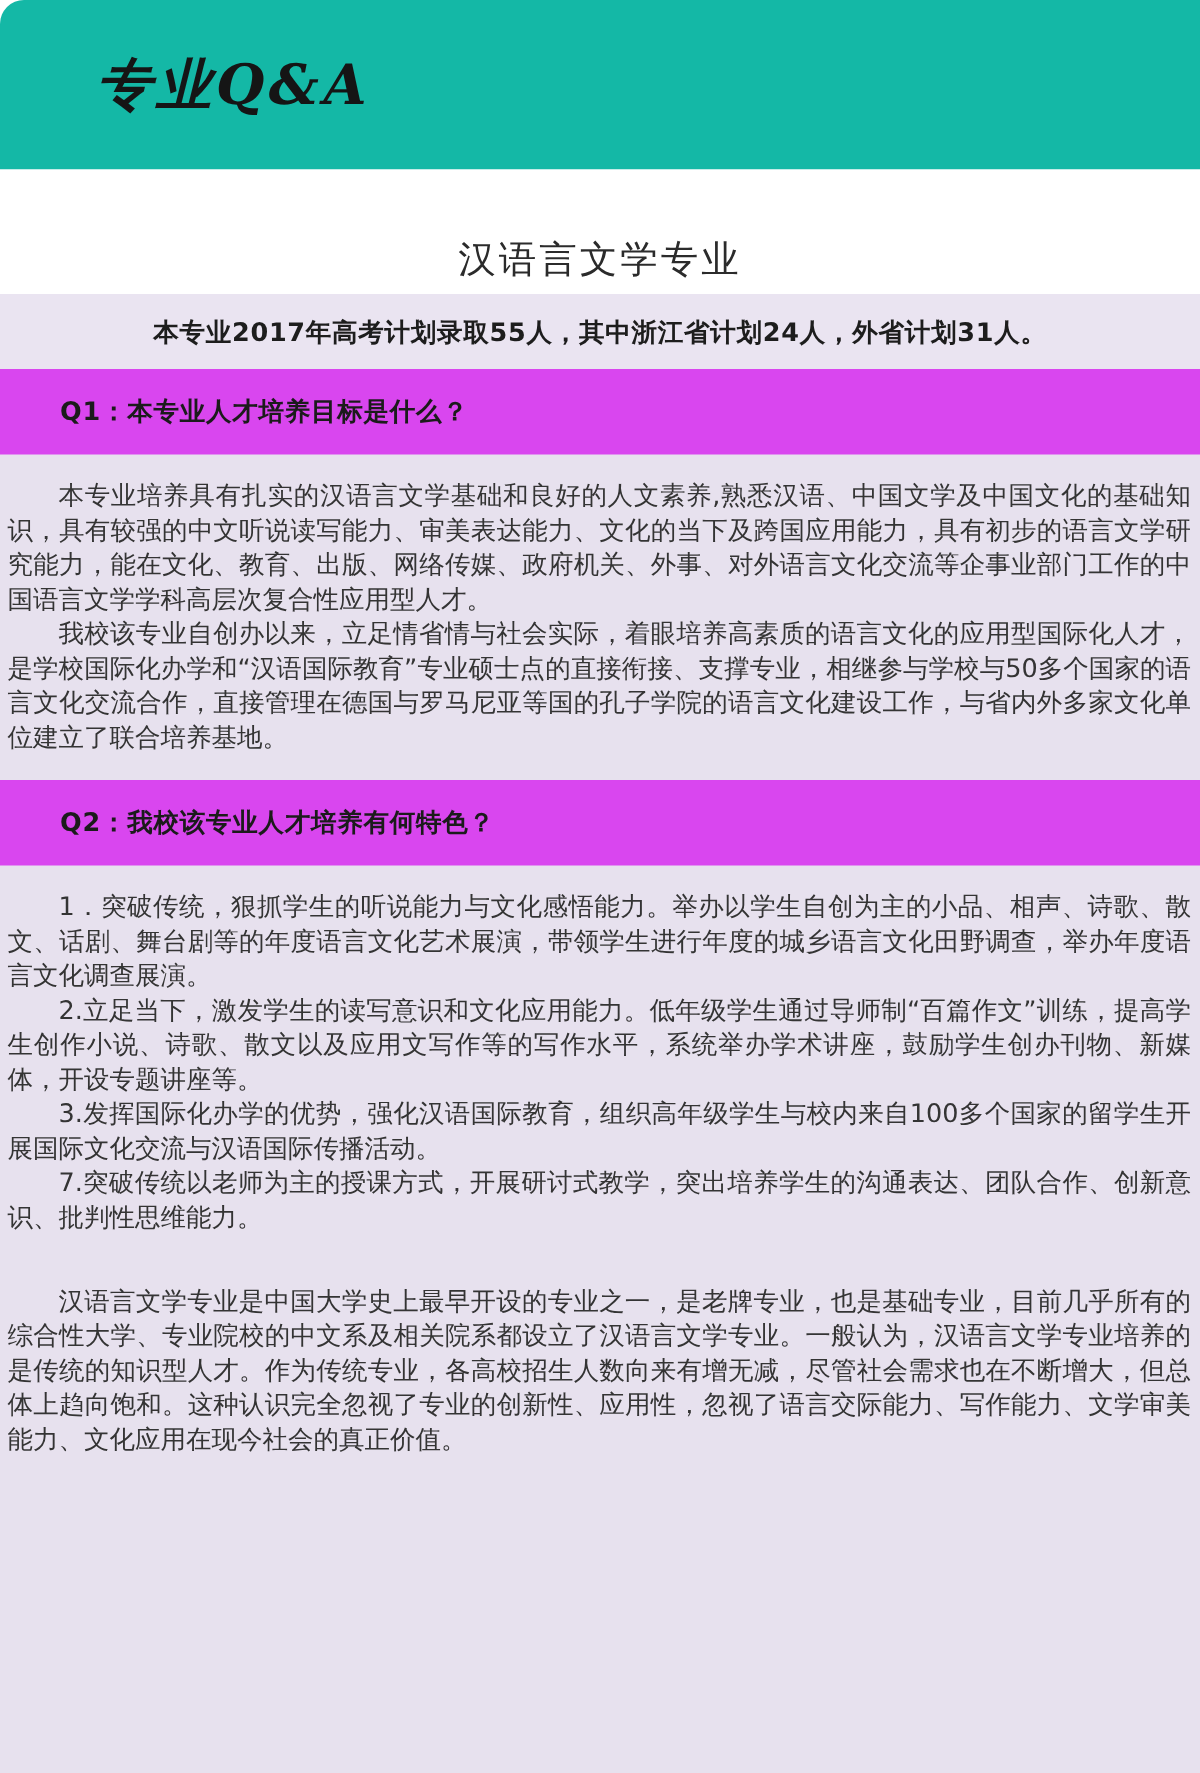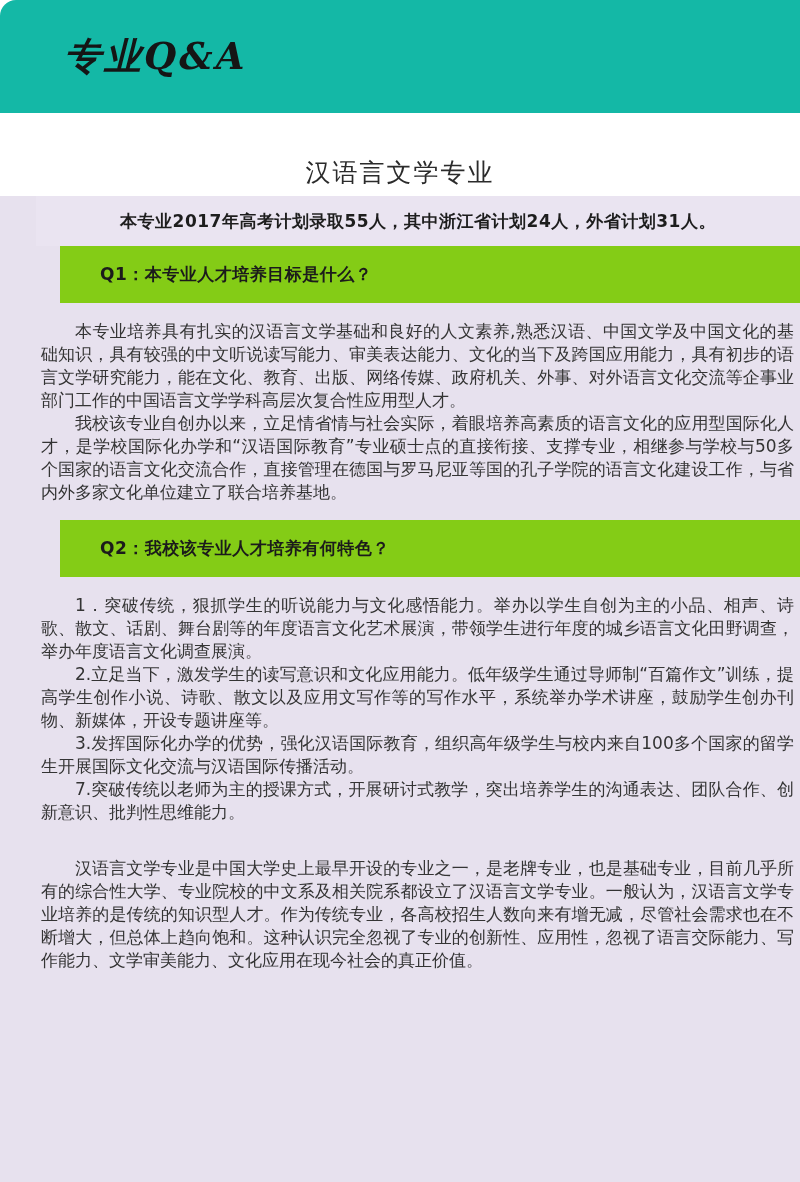--- a/index.html
+++ b/index.html
@@ -38,41 +38,40 @@
     font-size:25px;
     color:#2b2b2b;
     letter-spacing:2px;
     margin-top:36px;
   }
 
   
   .content{
     flex:1 1 auto;
     background:#e7e1ee;
-    display:flex;flex-direction:column;padding-left:36px;
+    display:flex;flex-direction:column;
   }
   .intro{
     height:50px;flex:0 0 50px;
     background:#eae4f1;
     display:flex;align-items:center;justify-content:center;
     font-weight:bold;
     font-size:17px;
     color:#1d1d1d;
     letter-spacing:0.5px;
   }
   .qbar{
     height:57px;flex:0 0 57px;
-    background:#84cc16;
+    background:#d946ef;
     display:flex;align-items:center;
     padding-left:40px;
     font-weight:bold;
     font-size:17px;
     color:#1b1b1b;
     letter-spacing:0.5px;
-    margin-left:24px;
   }
   .answer{
     padding:17px 6px 16px 5px;
     font-size:17px;
     line-height:23px;
     color:#343434;
   }
   .answer p{
     margin:0;
     text-indent:2em;

